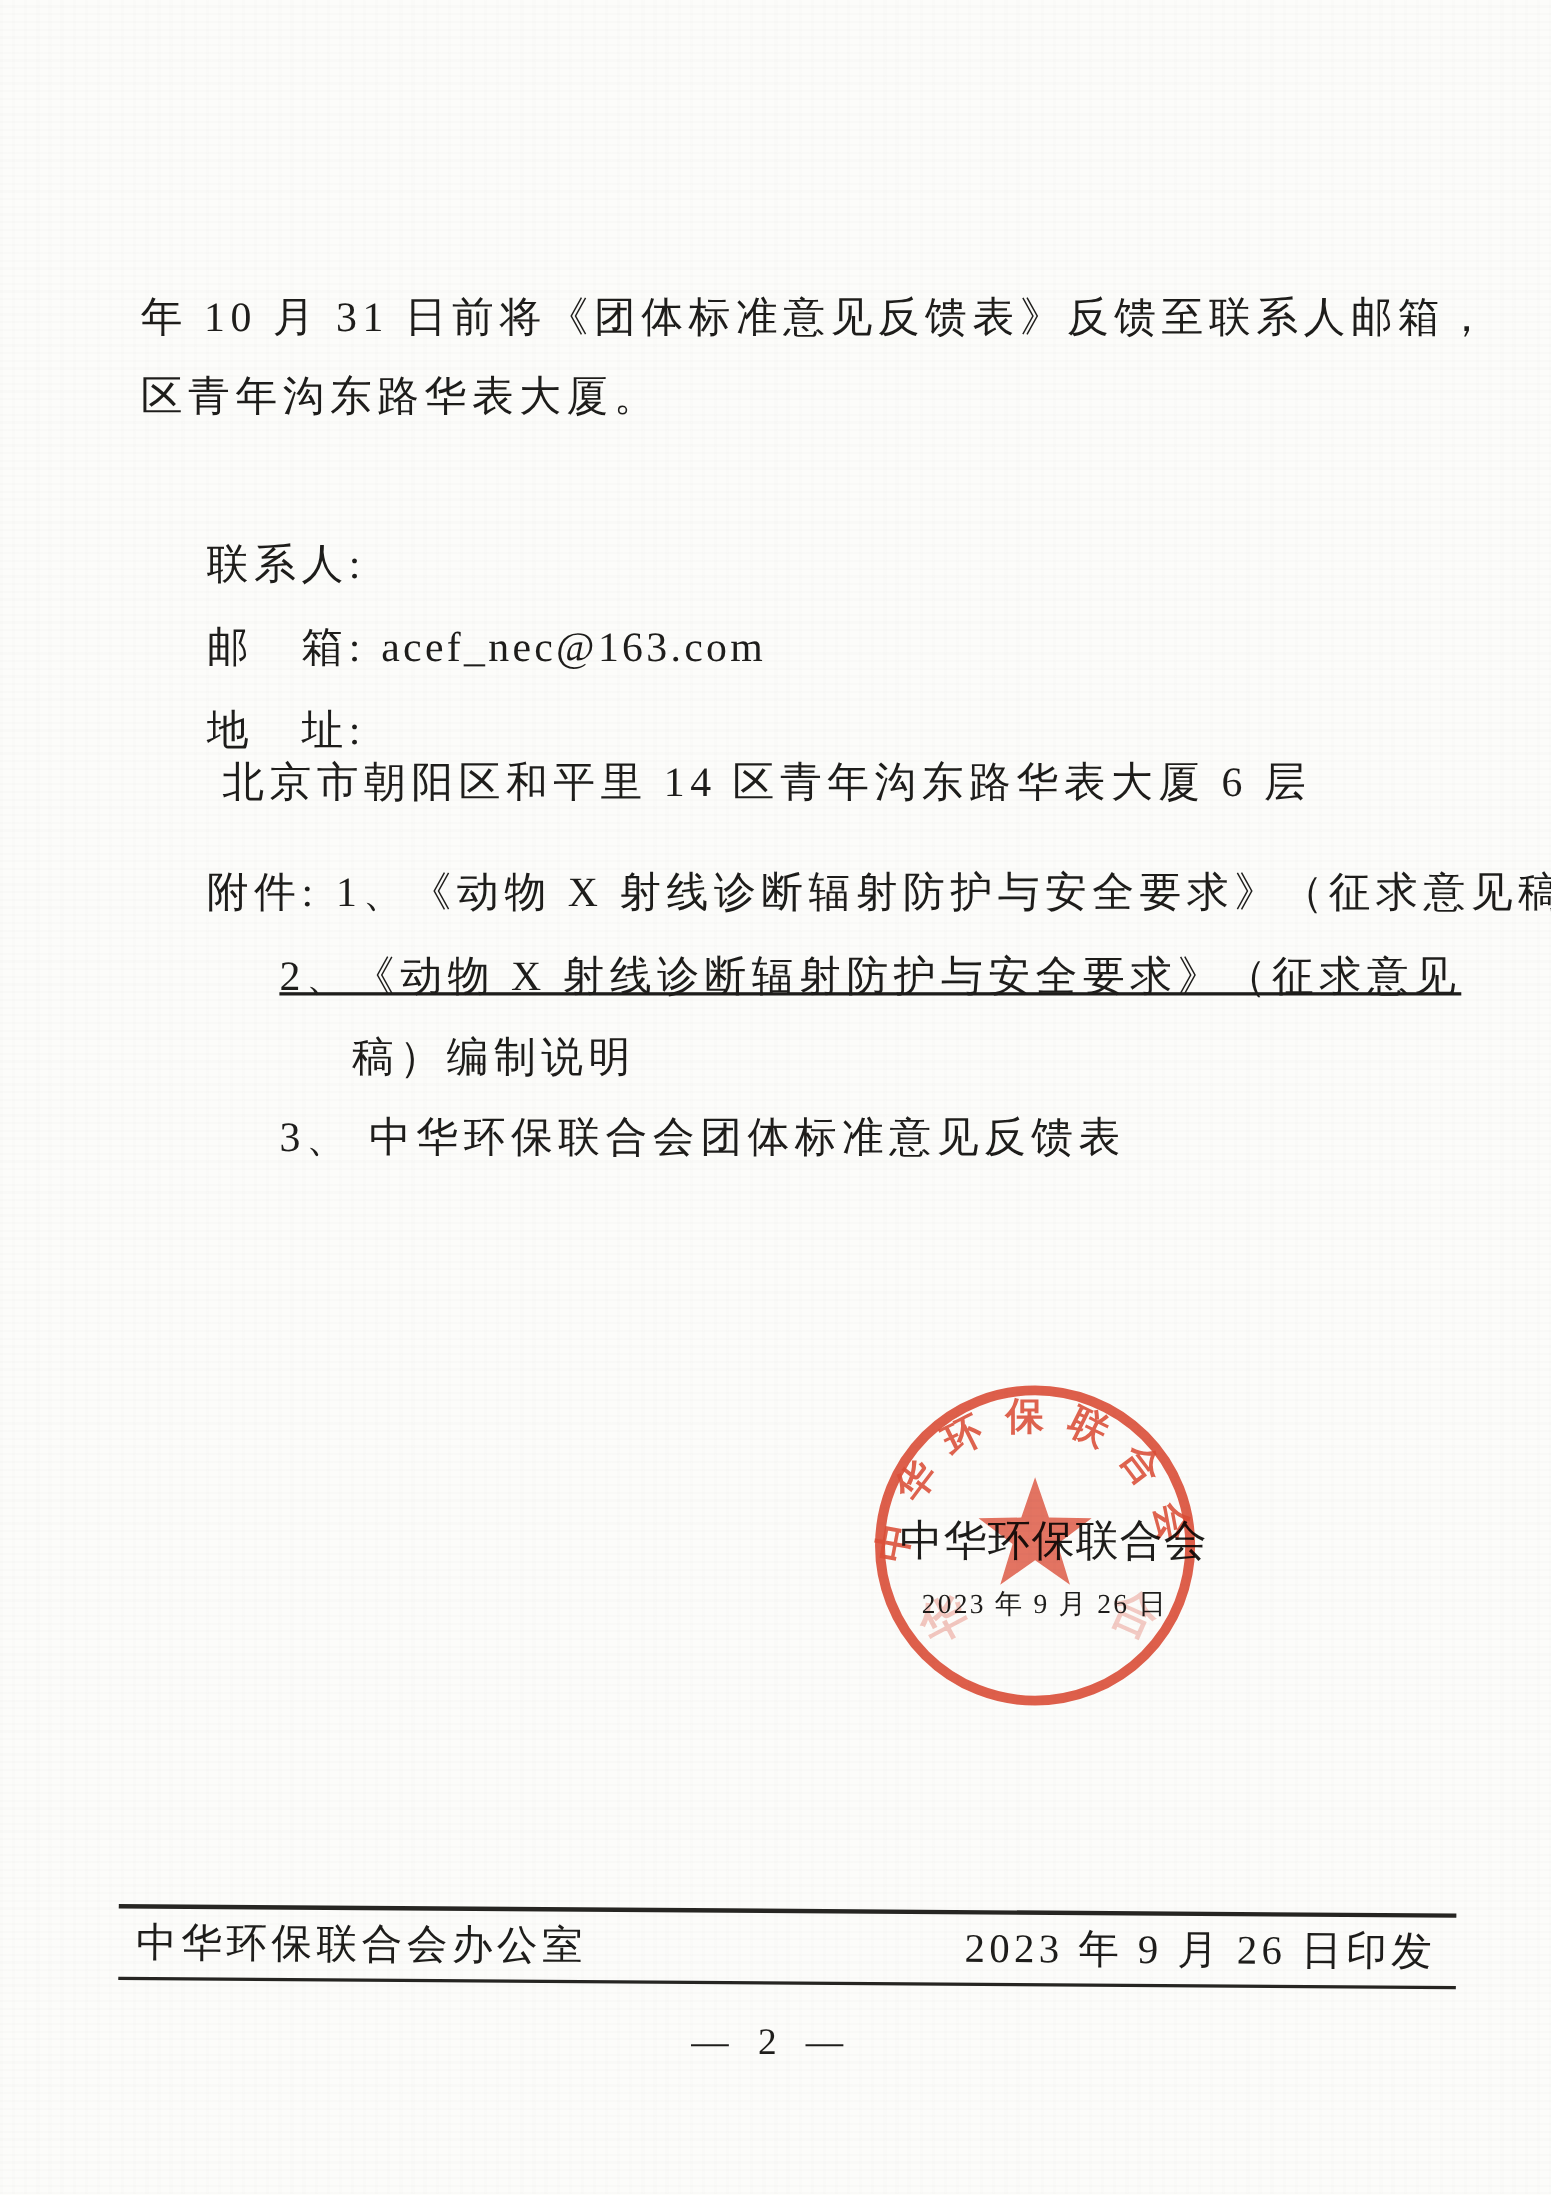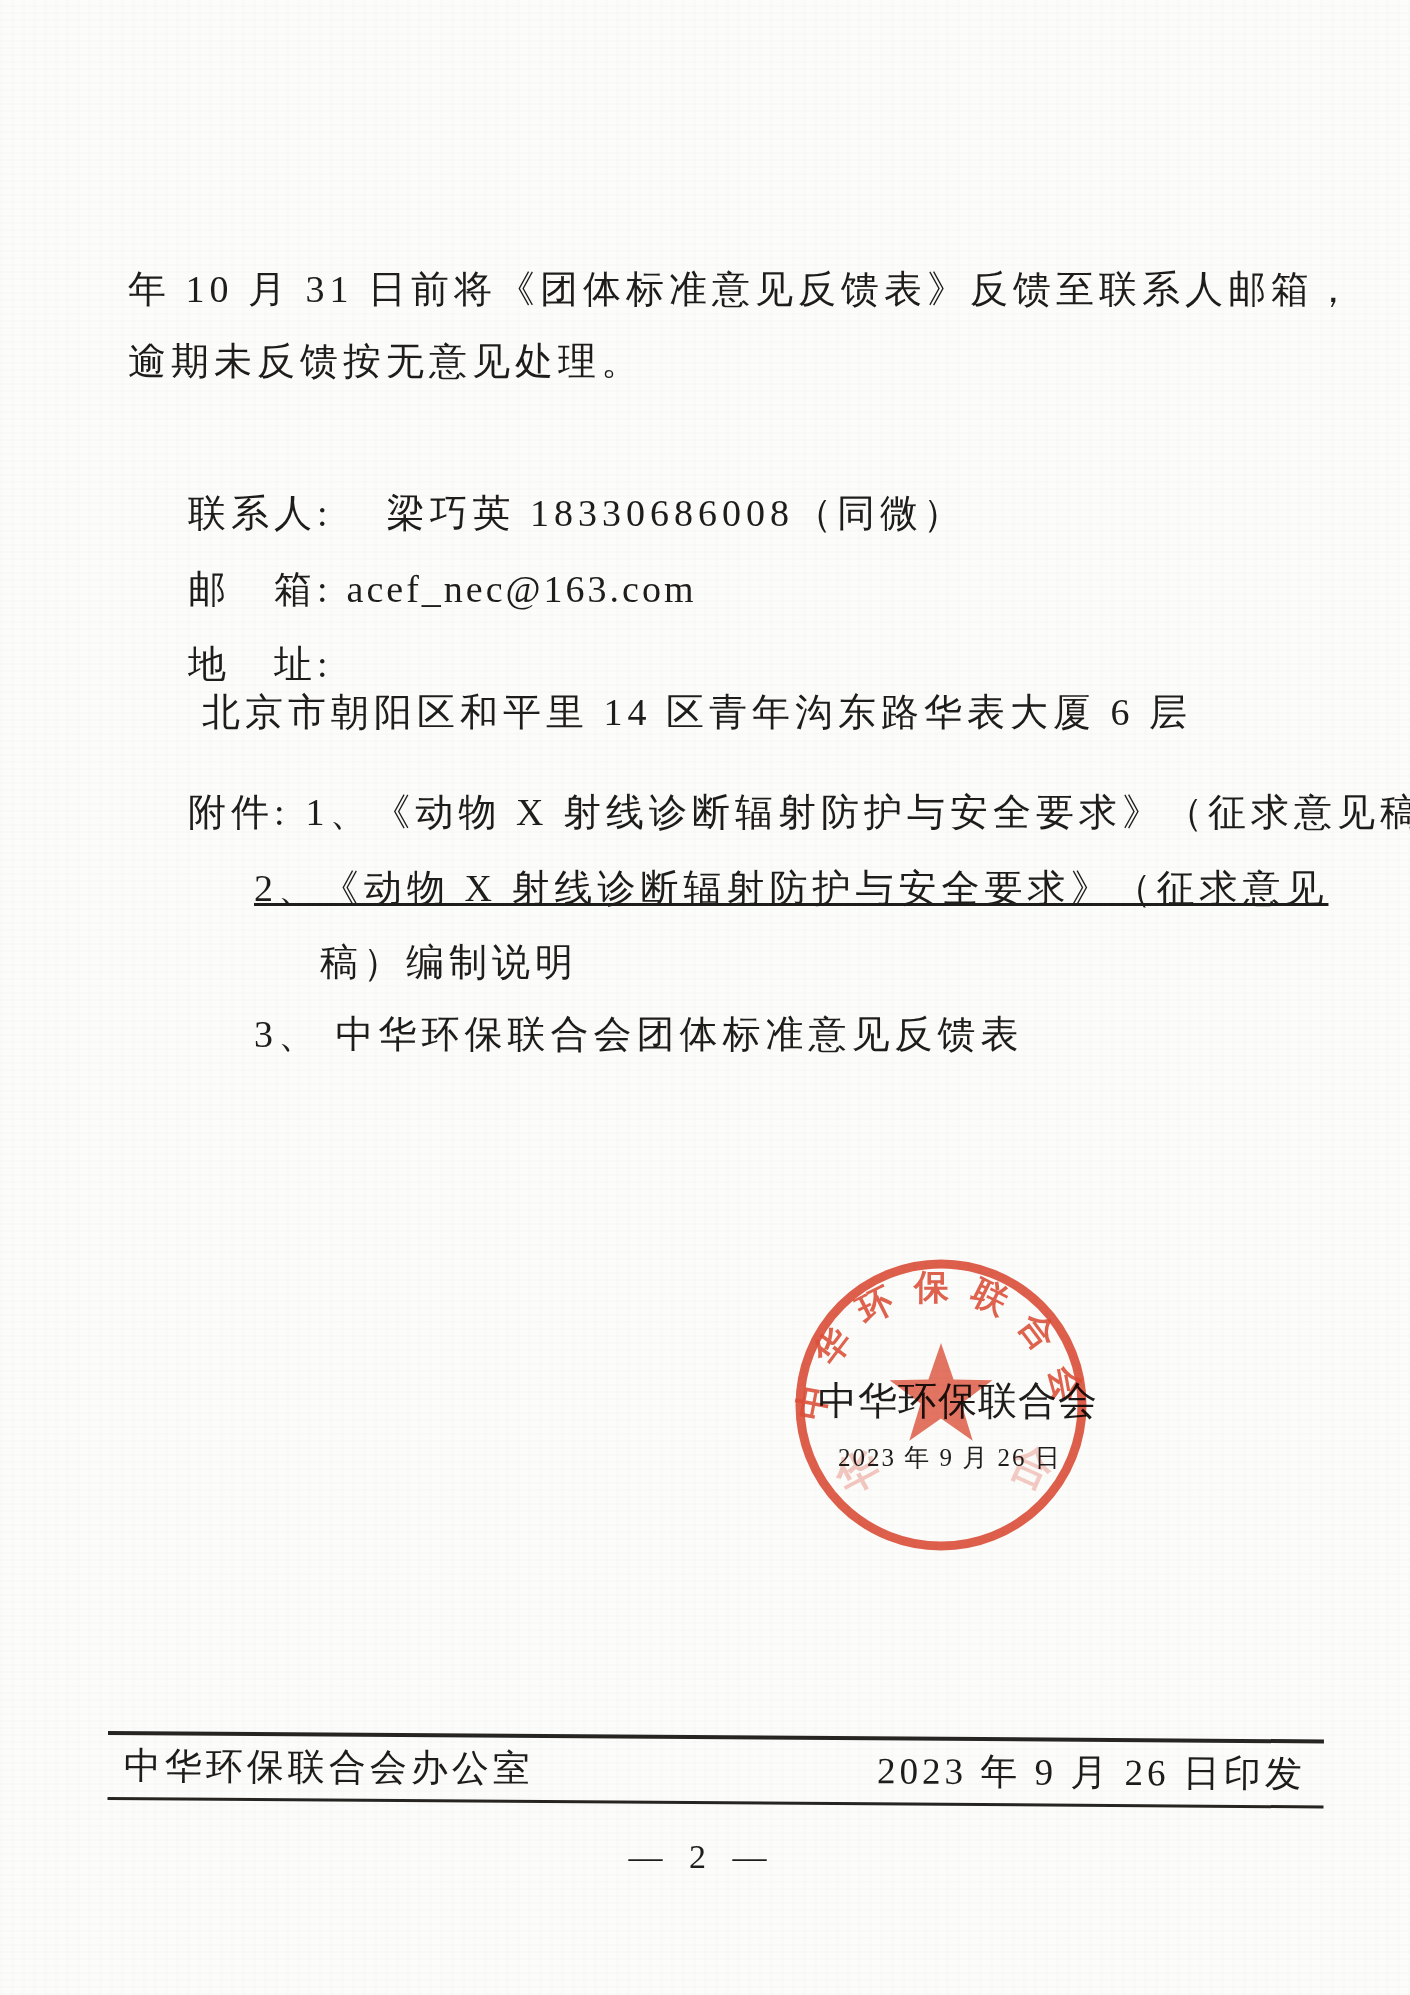--- a/index.html
+++ b/index.html
@@ -56,25 +56,24 @@
   .footer-row .f-text{font-size:37px;letter-spacing:4px;white-space:nowrap;}
   .page-num{
     position:absolute;left:0;top:1838px;width:1404px;text-align:center;
     font-size:34px;letter-spacing:9px;
   }
 </style>
 </head>
 <body style="color: rgb(30, 29, 27); background: rgb(252, 252, 250);">
 
 <div class="line" style="left:128px;top:266px;">年 10 月 31 日前将《团体标准意见反馈表》反馈至联系人邮箱，</div>
-<div class="line" style="left:128px;top:338px;">逾期未反馈按无意见处理。</div>
+<div class="line" style="left:128px;top:338px;">区青年沟东路华表大厦。</div>
 
 <div class="line contact-row" style="left:188px;top:490px;gap:40px;">
   <span class="label">联系人:</span>
-  <span class="value">梁巧英 18330686008（同微）</span>
 </div>
 <div class="line contact-row" style="left:188px;top:566px;">
   <span class="label">邮　箱:</span>
   <span class="value latin">acef_nec@163.com</span>
 </div>
 <div class="line contact-row" style="left:188px;top:641px;flex-direction:column;">
   <span class="label">地　址:</span>
   <span class="value">北京市朝阳区和平里 14 区青年沟东路华表大厦 6 层</span>
 </div>
 

